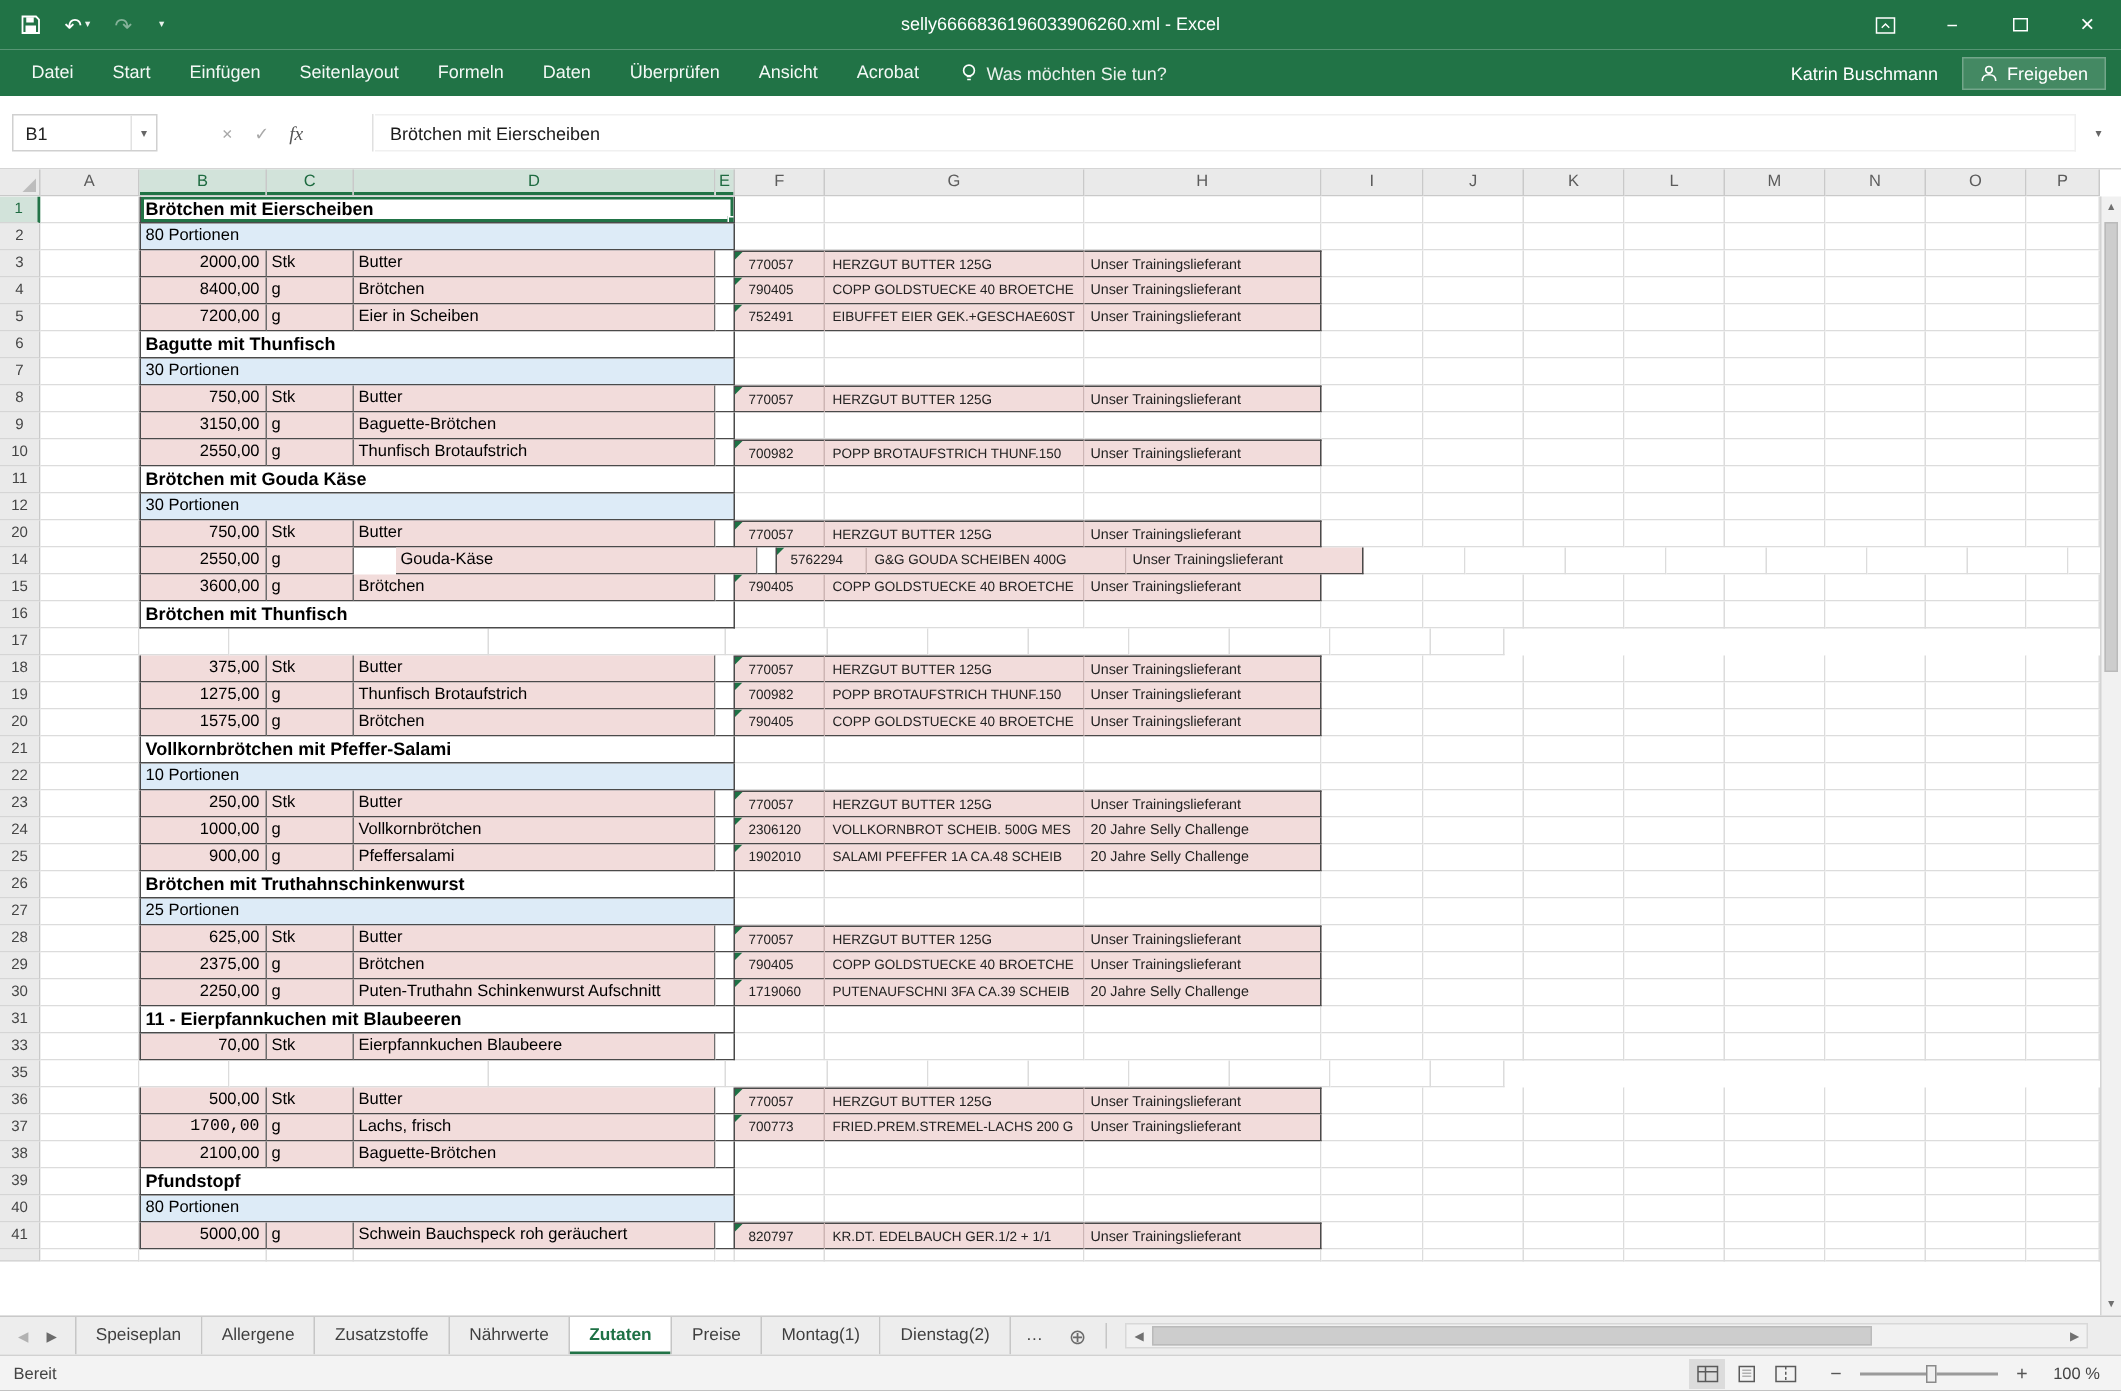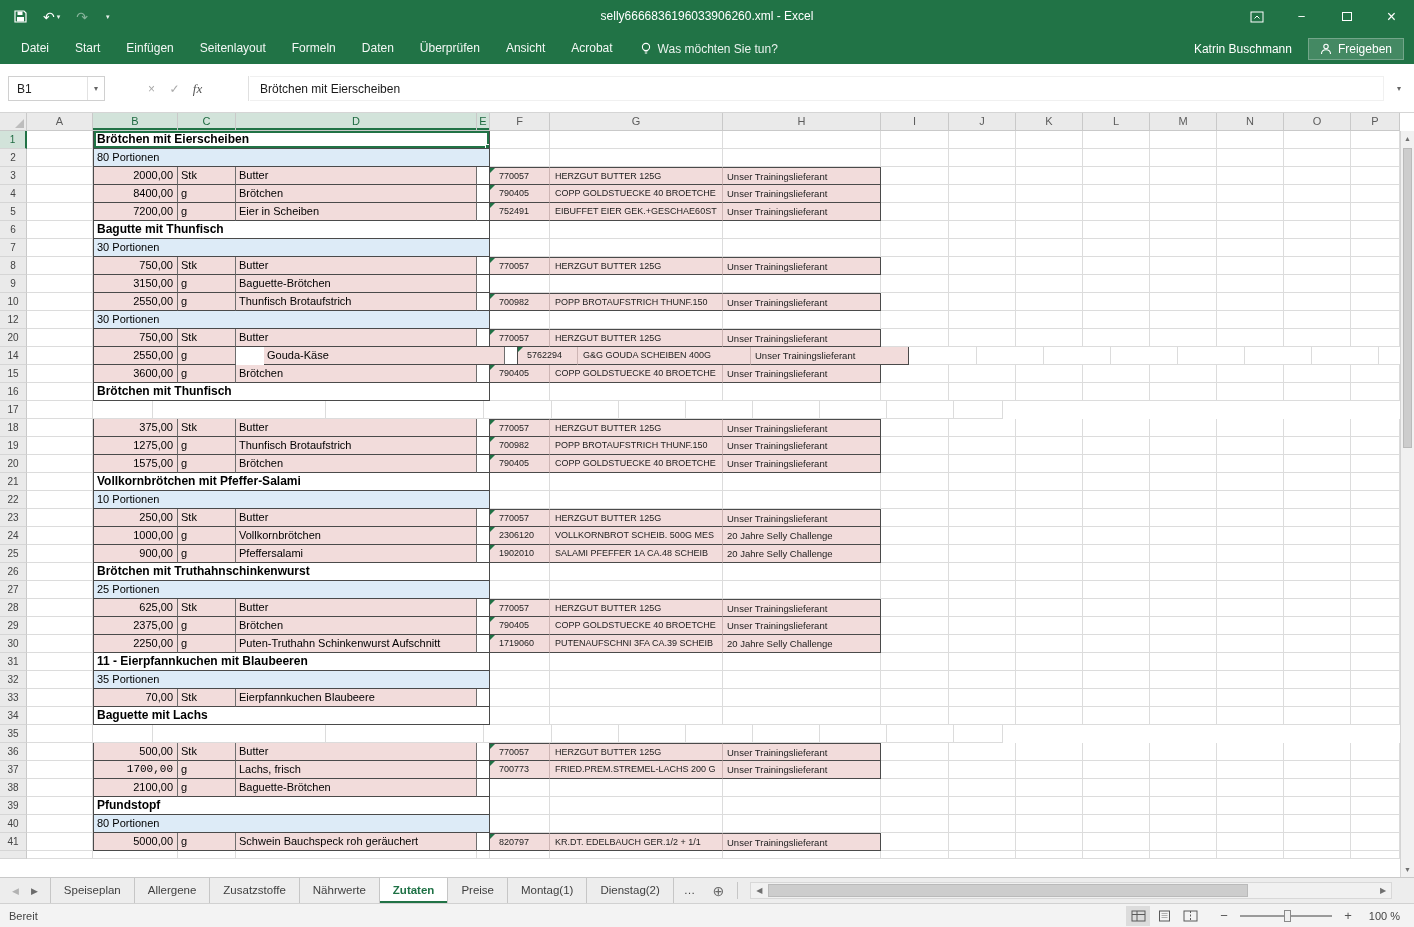--- a/index.html
+++ b/index.html
@@ -397,20 +397,36 @@
         <div class="ec" style="width: 68px;"></div>
         <div class="ec" style="width: 67px;"></div>
         <div class="ec" style="width: 67px;"></div>
         <div class="ec" style="width: 67px;"></div>
         <div class="ec" style="width: 67px;"></div>
         <div class="ec" style="width: 67px;"></div>
         <div class="ec" style="width: 67px;"></div>
         <div class="ec" style="width: 49px;"></div>
       </div>
       <div class="grow">
+        <div class="rh">11</div>
+        <div class="ec" style="width: 66px;"></div>
+        <div class="span-cell title-cell" style="width: 397px;"><div class="tlabel" style="display: inline;">Brötchen mit Gouda Käse</div></div>
+        <div class="ec" style="width: 60px;"></div>
+        <div class="ec" style="width: 173px;"></div>
+        <div class="ec" style="width: 158px;"></div>
+        <div class="ec" style="width: 68px;"></div>
+        <div class="ec" style="width: 67px;"></div>
+        <div class="ec" style="width: 67px;"></div>
+        <div class="ec" style="width: 67px;"></div>
+        <div class="ec" style="width: 67px;"></div>
+        <div class="ec" style="width: 67px;"></div>
+        <div class="ec" style="width: 67px;"></div>
+        <div class="ec" style="width: 49px;"></div>
+      </div>
+      <div class="grow">
         <div class="rh">12</div>
         <div class="ec" style="width: 66px;"></div>
         <div class="span-cell portions-cell" style="width: 397px;"><div class="plabel" style="display: inline;">30 Portionen</div></div>
         <div class="ec" style="width: 60px;"></div>
         <div class="ec" style="width: 173px;"></div>
         <div class="ec" style="width: 158px;"></div>
         <div class="ec" style="width: 68px;"></div>
         <div class="ec" style="width: 67px;"></div>
         <div class="ec" style="width: 67px;"></div>
         <div class="ec" style="width: 67px;"></div>
@@ -752,58 +768,26 @@
         <div class="ec" style="width: 68px;"></div>
         <div class="ec" style="width: 67px;"></div>
         <div class="ec" style="width: 67px;"></div>
         <div class="ec" style="width: 67px;"></div>
         <div class="ec" style="width: 67px;"></div>
         <div class="ec" style="width: 67px;"></div>
         <div class="ec" style="width: 67px;"></div>
         <div class="ec" style="width: 49px;"></div>
       </div>
       <div class="grow">
-        <div class="rh">32</div>
-        <div class="ec" style="width: 66px;"></div>
-        <div class="span-cell portions-cell" style="width: 397px;"><div class="plabel" style="display: inline;">35 Portionen</div></div>
-        <div class="ec" style="width: 60px;"></div>
-        <div class="ec" style="width: 173px;"></div>
-        <div class="ec" style="width: 158px;"></div>
-        <div class="ec" style="width: 68px;"></div>
-        <div class="ec" style="width: 67px;"></div>
-        <div class="ec" style="width: 67px;"></div>
-        <div class="ec" style="width: 67px;"></div>
-        <div class="ec" style="width: 67px;"></div>
-        <div class="ec" style="width: 67px;"></div>
-        <div class="ec" style="width: 67px;"></div>
-        <div class="ec" style="width: 49px;"></div>
-      </div>
-      <div class="grow">
         <div class="rh">33</div>
         <div class="ec" style="width: 66px;"></div>
         <div class="icell qty" style="width: 85px;">70,00</div>
         <div class="icell unit" style="width: 58px;">Stk</div>
         <div class="icell iname" style="width: 241px;">Eierpfannkuchen Blaubeere</div>
         <div class="icell ecol" style="width: 13px;"></div>
-        <div class="ec" style="width: 60px;"></div>
-        <div class="ec" style="width: 173px;"></div>
-        <div class="ec" style="width: 158px;"></div>
-        <div class="ec" style="width: 68px;"></div>
-        <div class="ec" style="width: 67px;"></div>
-        <div class="ec" style="width: 67px;"></div>
-        <div class="ec" style="width: 67px;"></div>
-        <div class="ec" style="width: 67px;"></div>
-        <div class="ec" style="width: 67px;"></div>
-        <div class="ec" style="width: 67px;"></div>
-        <div class="ec" style="width: 49px;"></div>
-      </div>
-      <div class="grow">
-        <div class="rh">34</div>
-        <div class="ec" style="width: 66px;"></div>
-        <div class="span-cell title-cell" style="width: 397px;"><div class="tlabel" style="display: inline;">Baguette mit Lachs</div></div>
         <div class="ec" style="width: 60px;"></div>
         <div class="ec" style="width: 173px;"></div>
         <div class="ec" style="width: 158px;"></div>
         <div class="ec" style="width: 68px;"></div>
         <div class="ec" style="width: 67px;"></div>
         <div class="ec" style="width: 67px;"></div>
         <div class="ec" style="width: 67px;"></div>
         <div class="ec" style="width: 67px;"></div>
         <div class="ec" style="width: 67px;"></div>
         <div class="ec" style="width: 67px;"></div>

